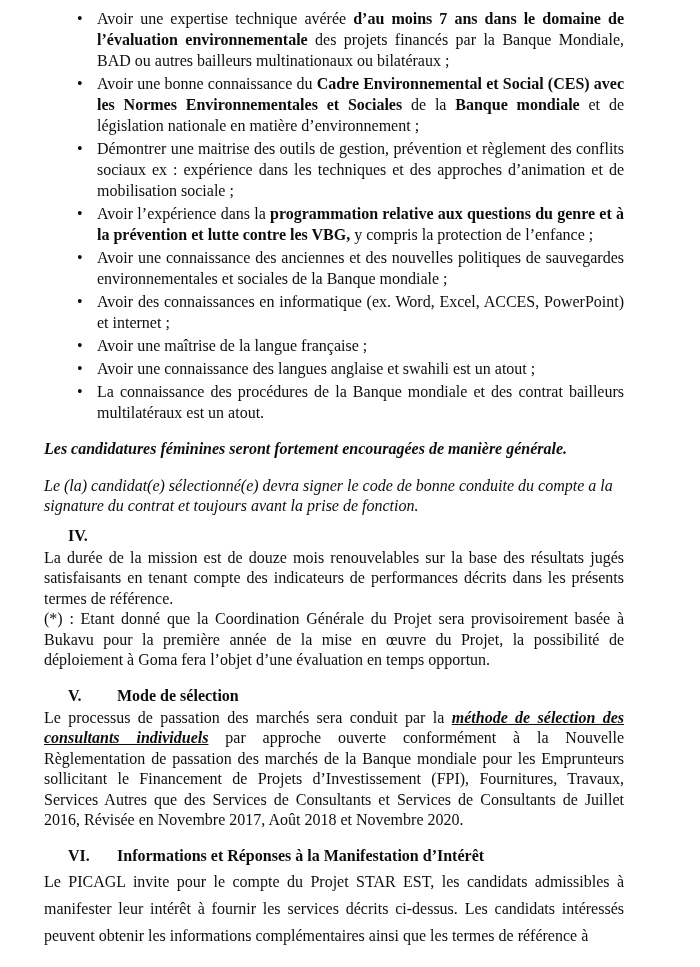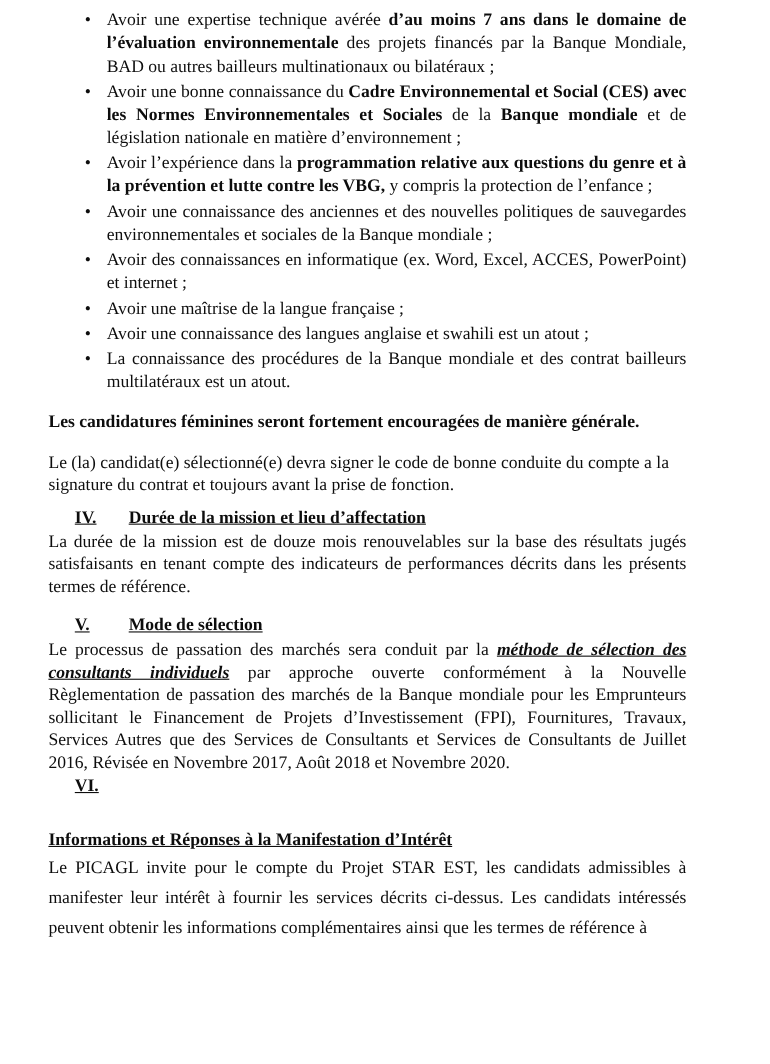--- a/index.html
+++ b/index.html
@@ -24,70 +24,70 @@
     margin-bottom: 2px;
   }
   ul.qual li::before {
     content: "\2022";
     position: absolute;
     left: -20px;
     top: 0;
   }
   
   p { margin: 0; line-height: 20.5px; text-align: justify; }
-  p.left { text-align: left; }
+  p.left { text-align: left; font-style: italic; }
   p.gap-above { margin-top: 16px; }
   p.loose { line-height: 27px; }
   
   .b { font-weight: bold; }
   .i { font-style: italic; }
   .u { text-decoration: underline; }
   
   .heading {
     display: flex;
     font-weight: bold;
     line-height: 21px;
     margin: 8px 0 2px 0;
-    text-decoration: underline;
   }
   .heading .hnum { flex: 0 0 49px; margin-left: 24px; }
   .heading .htitle { flex: 1; }
   .heading.space-before { margin-top: 14px; }
-  .heading.tight-top { margin-top: 0; flex-direction: column; }
+  .heading.tight-top { margin-top: 14px; }
   
   .scan-fade {
     position: absolute;
     left: 0; right: 0; bottom: 0;
     height: 26px;
     background: linear-gradient(to bottom, rgba(255,255,255,0) 0%, rgba(255,255,255,0.55) 100%);
     pointer-events: none;
   }
 </style>
 </head>
 <body>
 
 <div class="page">
   <div>
       <ul class="qual">
         <li><span>Avoir une expertise technique avérée </span><span class="b">d’au moins 7 ans dans le domaine de l’évaluation environnementale</span><span> des projets financés par la Banque Mondiale, BAD ou autres bailleurs multinationaux ou bilatéraux ;</span></li>
         <li><span>Avoir une bonne connaissance du </span><span class="b">Cadre Environnemental et Social (CES) avec les Normes Environnementales et Sociales</span><span> de la </span><span class="b">Banque mondiale</span><span> et de législation nationale en matière d’environnement ;</span></li>
+        <li><span>Démontrer une maitrise des outils de gestion, prévention et règlement des conflits sociaux ex : expérience dans les techniques et des approches d’animation et de mobilisation sociale ;</span></li>
         <li><span>Avoir l’expérience dans la </span><span class="b">programmation relative aux questions du genre et à la prévention et lutte contre les VBG,</span><span> y compris la protection de l’enfance ;</span></li>
         <li><span>Avoir une connaissance des anciennes et des nouvelles politiques de sauvegardes environnementales et sociales de la Banque mondiale ;</span></li>
         <li><span>Avoir des connaissances en informatique (ex. Word, Excel, ACCES, PowerPoint) et internet ;</span></li>
         <li><span>Avoir une maîtrise de la langue française ;</span></li>
         <li><span>Avoir une connaissance des langues anglaise et swahili est un atout ;</span></li>
         <li><span>La connaissance des procédures de la Banque mondiale et des contrat bailleurs multilatéraux est un atout.</span></li>
       </ul>
       <p class="left gap-above"><span class="b">Les candidatures féminines seront fortement encouragées de manière générale.</span></p>
       <p class="left gap-above"><span>Le (la) candidat(e) sélectionné(e) devra signer le code de bonne conduite du compte a la signature du contrat et toujours avant la prise de fonction.</span></p>
       <div class="heading">
         <span class="hnum">IV.</span>
-        <span class="htitle">Durée de la mission et lieu d’affectation</span>
       </div>
       <p><span>La durée de la mission est de douze mois renouvelables sur la base des résultats jugés satisfaisants en tenant compte des indicateurs de performances décrits dans les présents termes de référence.</span></p>
+      <p><span>(*) : Etant donné que la Coordination Générale du Projet sera provisoirement basée à Bukavu pour la première année de la mise en œuvre du Projet, la possibilité de déploiement à Goma fera l’objet d’une évaluation en temps opportun.</span></p>
       <div class="heading space-before">
         <span class="hnum">V.</span>
         <span class="htitle">Mode de sélection</span>
       </div>
       <p><span>Le processus de passation des marchés sera conduit par la </span><span class="b i u">méthode de sélection des consultants individuels</span><span> par approche ouverte conformément à la Nouvelle Règlementation de passation des marchés de la Banque mondiale pour les Emprunteurs sollicitant le Financement de Projets d’Investissement (FPI), Fournitures, Travaux, Services Autres que des Services de Consultants et Services de Consultants de Juillet 2016, Révisée en Novembre 2017, Août 2018 et Novembre 2020.</span></p>
       <div class="heading tight-top">
         <span class="hnum">VI.</span>
         <span class="htitle">Informations et Réponses à la Manifestation d’Intérêt</span>
       </div>
       <p class="loose"><span>Le PICAGL invite pour le compte du Projet STAR EST, les candidats admissibles à manifester leur intérêt à fournir les services décrits ci-dessus. Les candidats intéressés peuvent obtenir les informations complémentaires ainsi que les termes de référence à</span></p>

